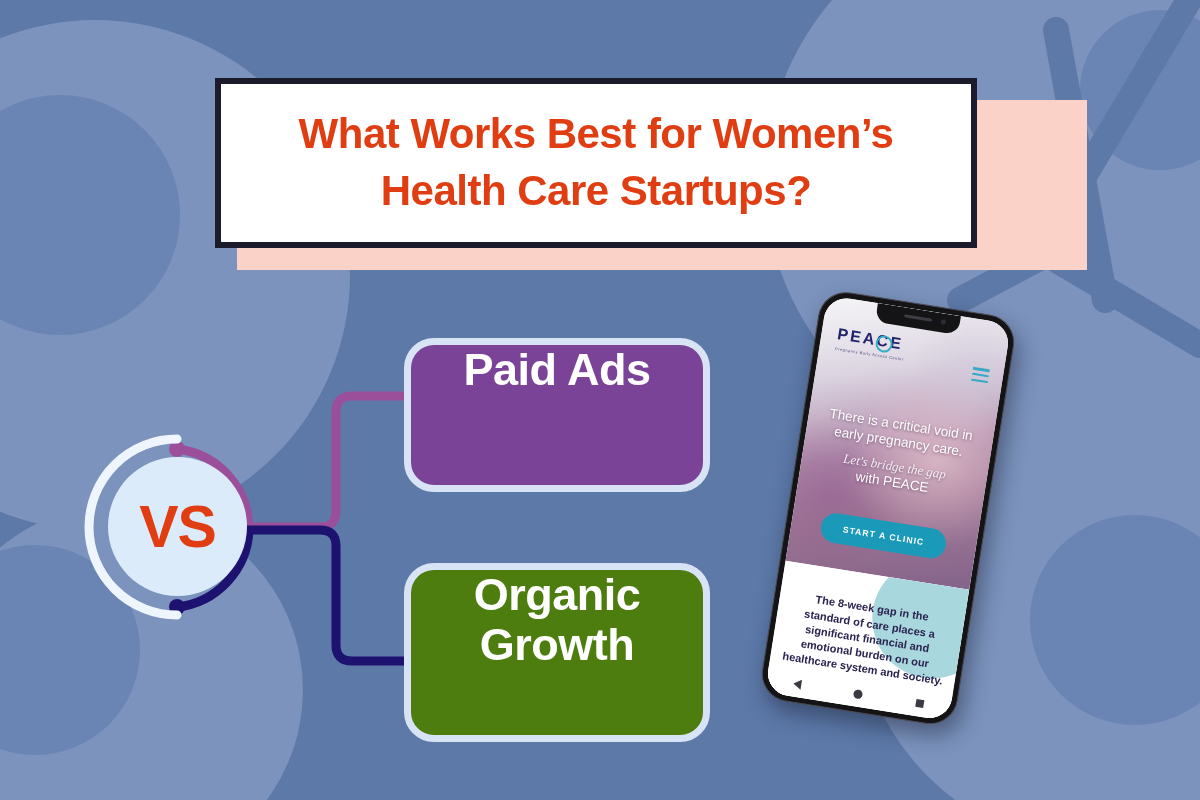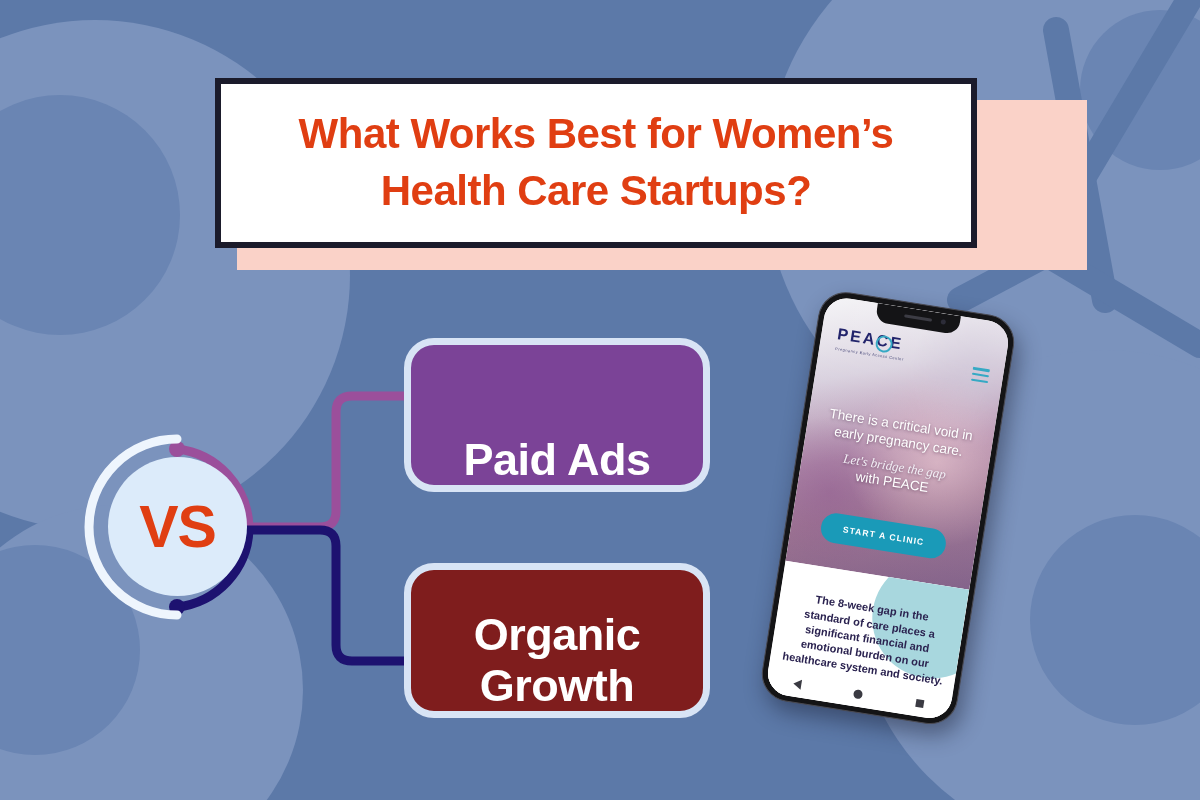--- a/index.html
+++ b/index.html
@@ -97,21 +97,21 @@
     height: 800px;
     pointer-events: none;
   }
 
   
   .opt-box {
     position: absolute;
     border-radius: 30px;
     border: 7px solid #d8e4f5;
     display: flex;
-    align-items: flex-end;
+    align-items: flex-start;
     justify-content: center;
     box-sizing: border-box;
   }
   .opt-label {
     color: #ffffff;
     font-weight: bold;
     font-size: 45px;
     text-align: center;
     line-height: 1.12;
     letter-spacing: -0.5px;
@@ -120,22 +120,22 @@
     left: 404px;
     top: 338px;
     width: 306px;
     height: 154px;
     background: #7b4397;
   }
   #opt-organic {
     left: 404px;
     top: 563px;
     width: 306px;
-    height: 155px;
-    background: #7f1d1d;
+    height: 179px;
+    background: #4d7c0f;
   }
 
   
   #phone-wrap {
     position: absolute;
     left: 757px;
     top: 283px;
     width: 260px;
     height: 450px;
     transform: rotate(9deg);

